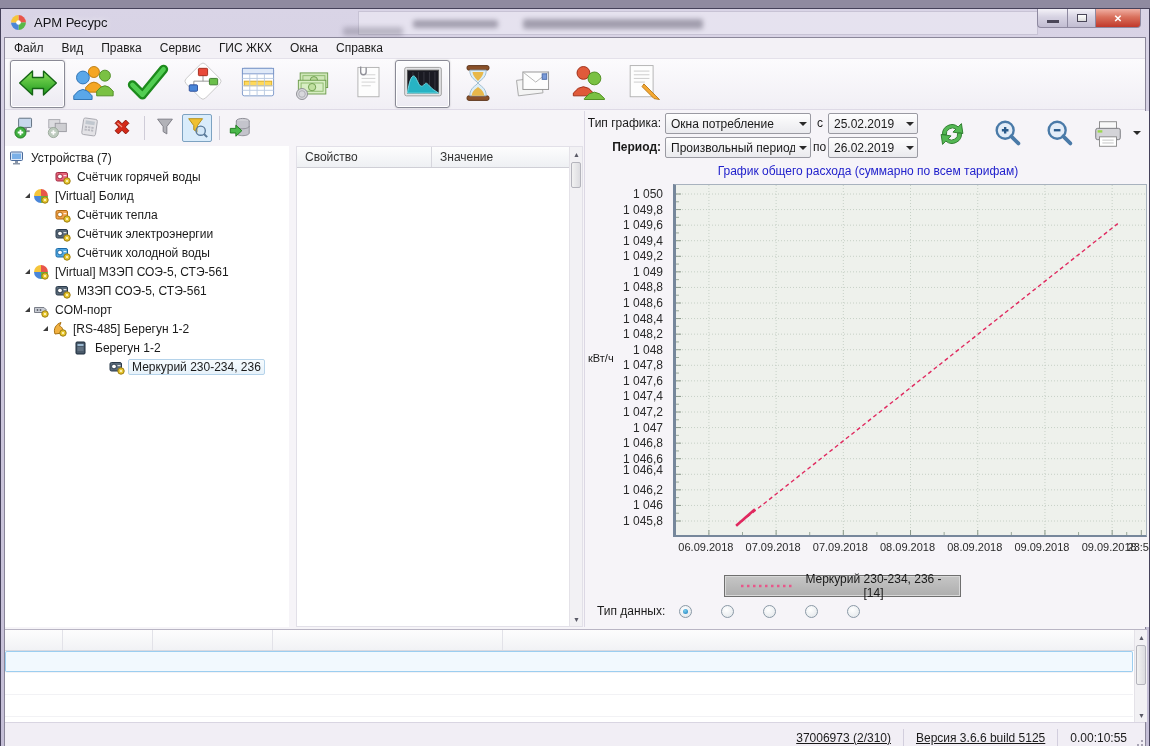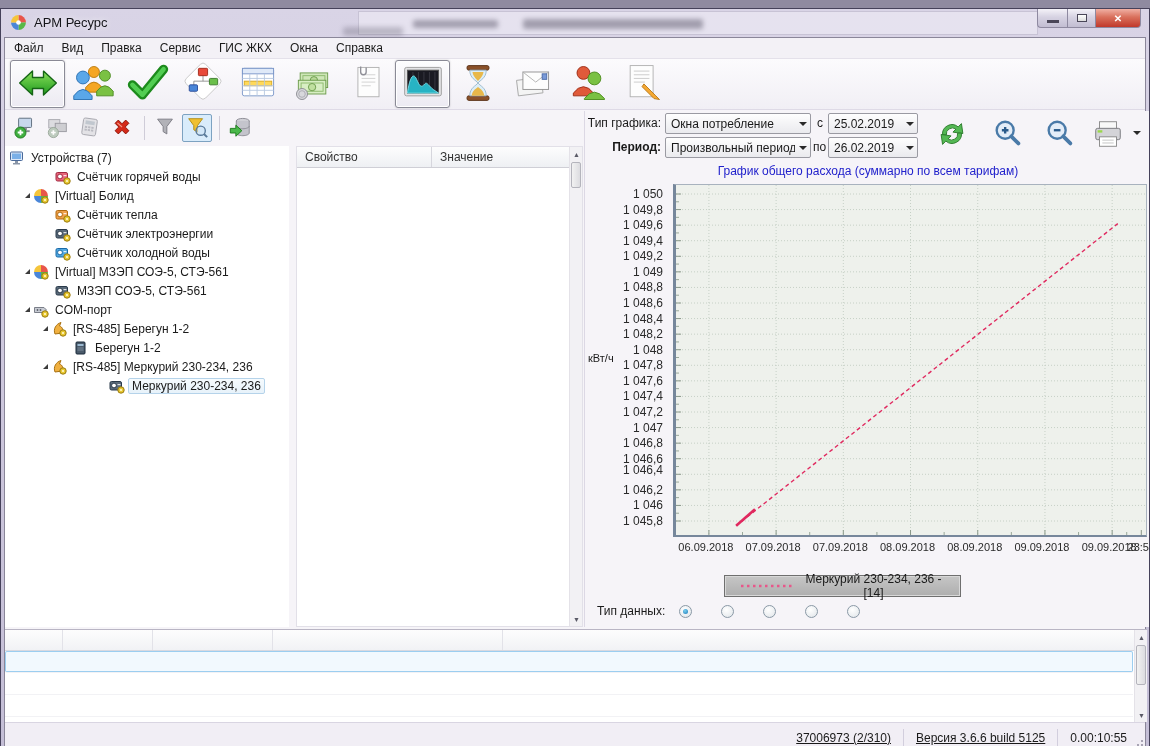--- a/index.html
+++ b/index.html
@@ -442,31 +442,20 @@
           <span class="tree-ico">
             <svg viewBox="0 0 16 16">
               <rect x="3" y="2" width="9" height="12" rx="1" fill="#4a5a6a" stroke="#1a2a3a"></rect>
               <rect x="4.5" y="4" width="6" height="2" fill="#9ab8d0"></rect>
               <rect x="4.5" y="7.5" width="6" height="1" fill="#7a8a9a"></rect>
               <rect x="4.5" y="9.5" width="6" height="1" fill="#7a8a9a"></rect>
             </svg>
           </span>
           <span class="lbl">Берегун 1-2</span>
         </div>
-        <div class="tree-row" style="padding-left: 38px;">
-          <div class="expander"></div>
-          <span class="tree-ico">
-            <svg viewBox="0 0 16 16">
-              <path d="M4 13 C2 8 5 3 10 1.5 l-1.5 3.5 c3 1 4 4 3 7 Z" fill="#f0b040" stroke="#a87010"></path>
-              <circle cx="12" cy="12" r="3.2" fill="#e8c830" stroke="#9a7a10"></circle>
-              <circle cx="12" cy="12" r="1.1" fill="#fff8d0"></circle>
-            </svg>
-          </span>
-          <span class="lbl">[RS-485] Меркурий 230-234, 236</span>
-        </div>
         <div class="tree-row selected" style="padding-left: 104px;">
           <span class="tree-ico">
             <svg viewBox="0 0 16 16">
               <rect x="1" y="3.5" width="11.5" height="8.5" rx="1.5" fill="#5a6a7a" stroke="#2a3a4a"></rect>
               <circle cx="5" cy="7.5" r="2.4" fill="#fff" stroke="#2a3a4a"></circle>
               <rect x="8.5" y="6" width="3" height="1.2" fill="#fff" opacity=".8"></rect>
               <circle cx="12" cy="12" r="3.2" fill="#e8c830" stroke="#9a7a10"></circle>
               <circle cx="12" cy="12" r="1.1" fill="#fff8d0"></circle>
             </svg>
           </span>

